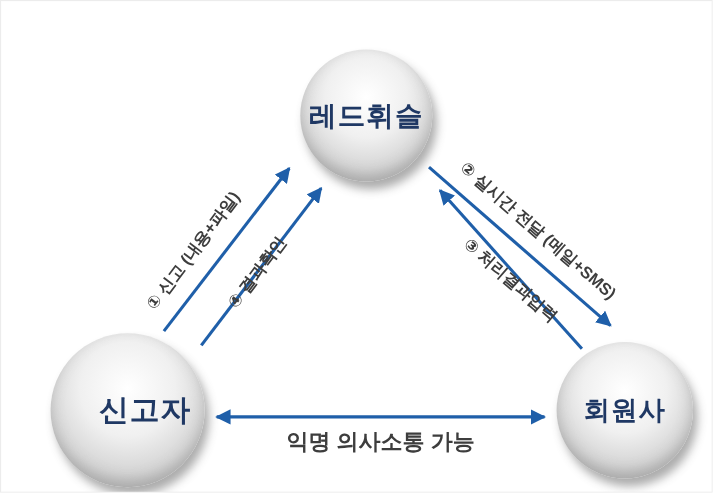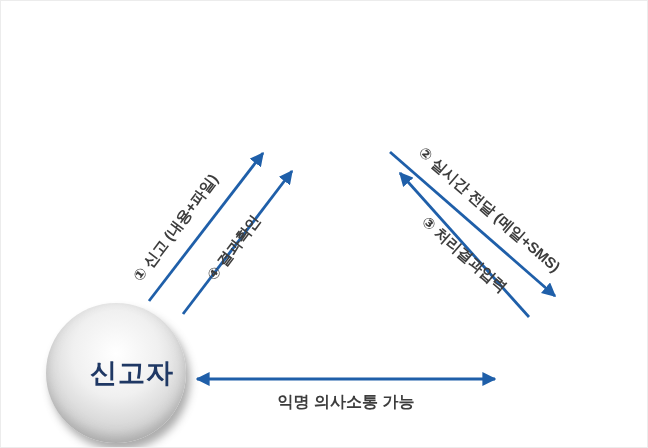--- a/index.html
+++ b/index.html
@@ -47,21 +47,21 @@
 
   .edge-label {
     position: absolute;
     font-size: 15px;
     font-weight: 600;
     white-space: nowrap;
     transform: translate(-50%, -50%);
   }
   .edge-label.rot-left  { transform: translate(-50%, -50%) rotate(-53deg); }
   .edge-label.rot-right { transform: translate(-50%, -50%) rotate(41deg); }
-  .edge-label.bottom    { font-size: 16px; text-align: center; }
+  .edge-label.bottom    { font-size: 20px; text-align: center; }
 </style>
 </head>
 <body>
 
 <div class="stage">
 
   <svg class="arrows-layer" width="648" height="448" viewBox="0 0 648 448" xmlns="http://www.w3.org/2000/svg">
     <defs>
       <marker id="ah-end" viewBox="0 0 10 10" markerWidth="5" markerHeight="5" refX="9" refY="5" orient="auto">
         <path d="M0,0 L10,5 L0,10 Z" fill="#1f5fa9"></path>
@@ -71,25 +71,31 @@
       </marker>
     </defs>
 
     <line x1="148" y1="300" x2="262" y2="152" stroke-width="2.8" marker-end="url(#ah-end)" stroke="#1f5fa9"></line>
     <line x1="182" y1="313" x2="291" y2="170" stroke-width="2.8" marker-end="url(#ah-end)" stroke="#1f5fa9"></line>
     <line x1="389" y1="151" x2="554" y2="295" stroke-width="2.8" marker-end="url(#ah-end)" stroke="#1f5fa9"></line>
     <line x1="528" y1="316" x2="399" y2="172" stroke-width="2.8" marker-end="url(#ah-end)" stroke="#1f5fa9"></line>
     <line x1="196" y1="378" x2="494" y2="378" stroke-width="2.8" marker-start="url(#ah-start)" marker-end="url(#ah-end)" stroke="#1f5fa9"></line>
   </svg>
 
+  <div class="node node-top">
+    <span class="node-label" style="color: rgb(31, 56, 100);">레드휘슬</span>
+  </div>
 
   <div class="node node-left">
     <span class="node-label" style="color: rgb(31, 56, 100); margin-left: 32px;">신고자</span>
   </div>
 
+  <div class="node node-right">
+    <span class="node-label" style="color: rgb(31, 56, 100);">회원사</span>
+  </div>
 
   <div class="edge-label rot-left" style="left: 175px; top: 227px; color: rgb(61, 61, 61);">① 신고 (내용+파일)</div>
 
   <div class="edge-label rot-left" style="left: 233px; top: 247px; color: rgb(61, 61, 61);">④ 결과확인</div>
 
   <div class="edge-label rot-right" style="left: 488px; top: 209px; color: rgb(61, 61, 61);">② 실시간 전달 (메일+SMS)</div>
 
   <div class="edge-label rot-right" style="left: 463px; top: 254px; color: rgb(61, 61, 61);">③ 처리결과입력</div>
 
   <div class="edge-label bottom" style="left: 345px; top: 401px; color: rgb(61, 61, 61);">익명 의사소통 가능</div>

